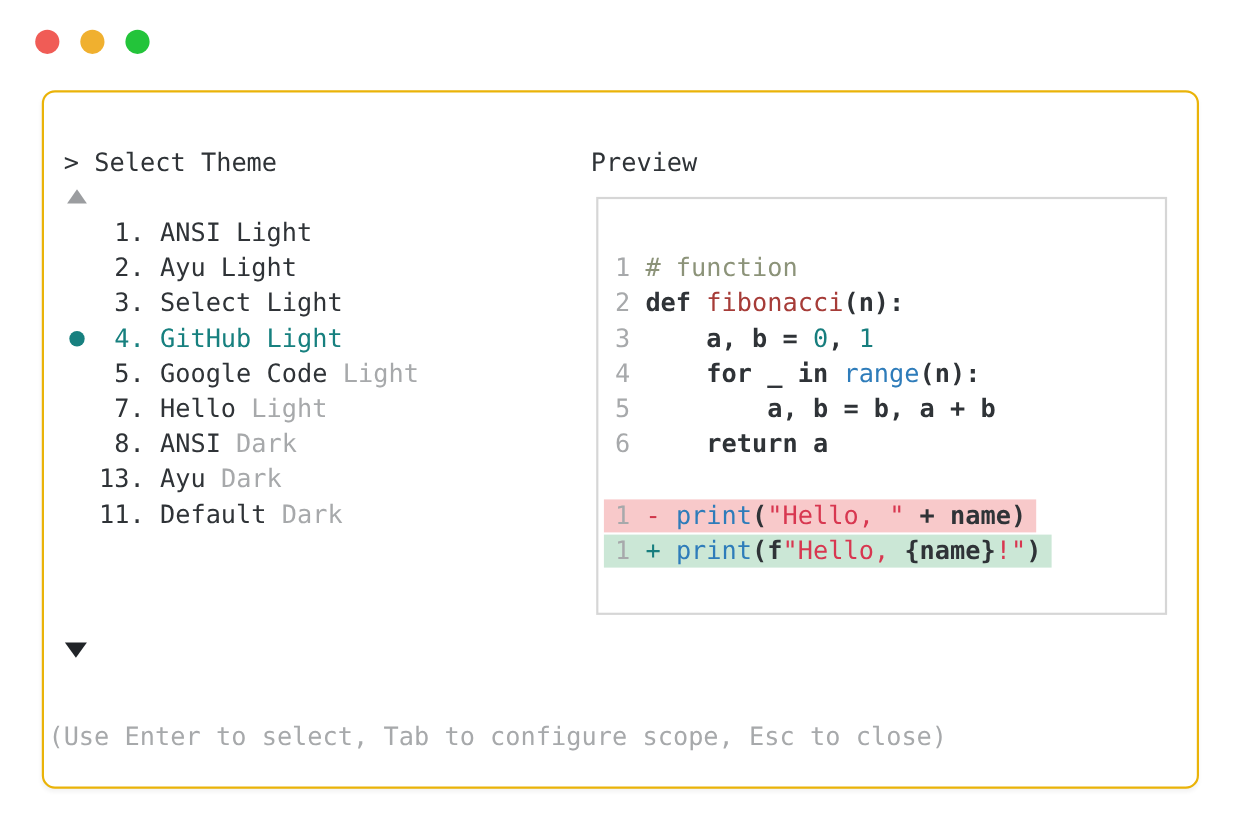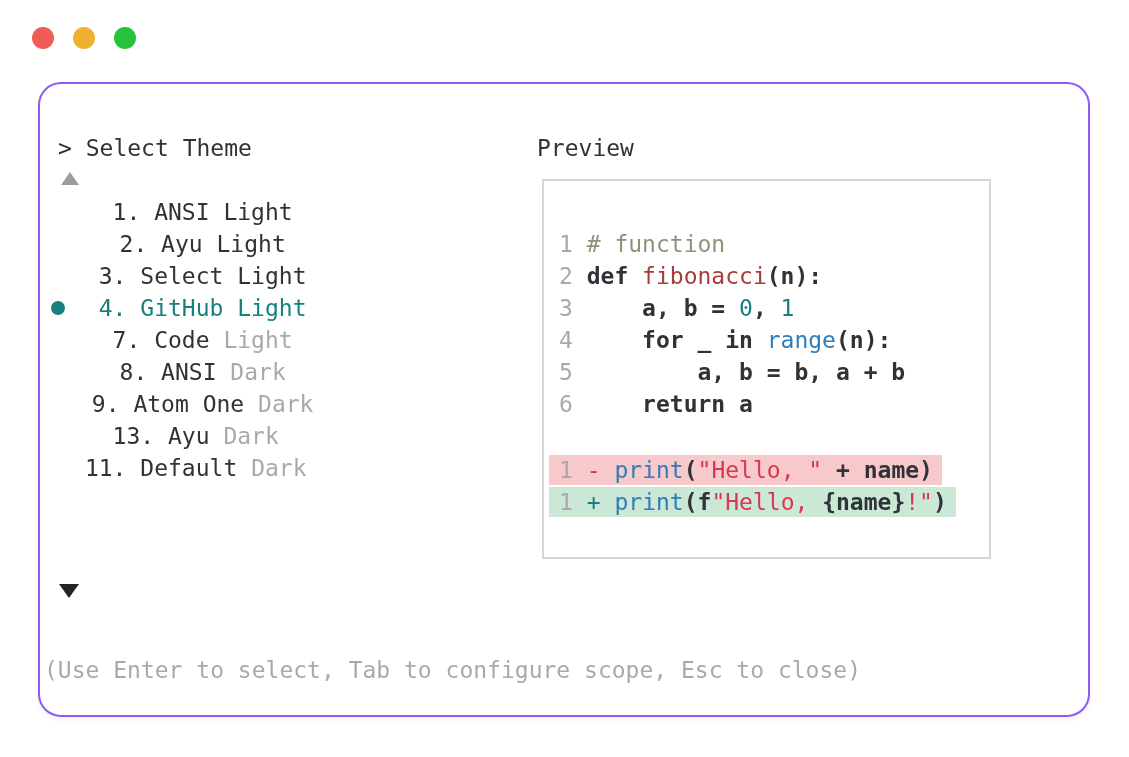--- a/index.html
+++ b/index.html
@@ -3,41 +3,41 @@
 <meta charset="utf-8">
 <style>
   * { margin:0; padding:0; box-sizing:border-box; }
   html,body { width:1129px; height:757px; background:#ffffff; overflow:hidden; }
   body { position:relative; font-family:"DejaVu Sans Mono", monospace; color:var(--text,#2f3337); }
 
   .traffic { position:absolute; top:27px; width:22px; height:22px; border-radius:50%; cursor:pointer; }
 
   .window {
     position:absolute; left:38px; top:82px; width:1052px; height:635px;
-    background:#fff; border:2px solid #8b5cf6; border-radius:23px;
+    background:#fff; border:2px solid #eab308; border-radius:12px;
     box-shadow:0 3px 4px rgba(0,0,0,0.05);
   }
 
   .mono { font-size:23px; line-height:32px; white-space:pre; }
 
   .picker-header { position:absolute; left:18px; top:48px; }
   .preview-title { position:absolute; left:497px; top:48px; }
 
   .tri { position:absolute; width:0; height:0; cursor:pointer; }
   .tri-up   { left:21px; top:88px;  border-left:9px solid transparent; border-right:9px solid transparent; border-bottom:13px solid #9b9da0; }
   .tri-down { left:19px; top:500px; border-left:10px solid transparent; border-right:10px solid transparent; border-top:14px solid #212428; }
 
-  .theme-list { position:absolute; left:10px; top:112px;text-align:center; }
+  .theme-list { position:absolute; left:22px; top:112px; }
   .row { position:relative; height:32px; padding-left:28px; font-size:23px; line-height:32px; white-space:pre; cursor:pointer; }
   .row .num, .row .nm { color:var(--text); }
   .row .muted { color:var(--muted); }
   .row.selected .num, .row.selected .nm { color:var(--accent-teal); }
   .bullet { position:absolute; left:1px; top:9px; width:14px; height:14px; border-radius:50%; background:var(--accent-teal); }
 
-  .preview-pane { position:absolute; left:502px; top:95px; width:449px; height:380px; border:2px solid #d6d6d6; background:#fff; }
+  .preview-pane { position:absolute; left:502px; top:95px; width:519px; height:380px; border:2px solid #d6d6d6; background:#fff; }
   .code-block { position:absolute; left:15px; top:47px; font-size:23px; line-height:32px; white-space:pre; }
   .code-line { height:32px; }
   .ln { color:var(--muted); }
   .seg-text { color:var(--text);font-weight:bold; }
   .seg-comment { color:var(--comment); }
   .seg-function { color:var(--function); }
   .seg-number { color:var(--number); }
   .seg-builtin { color:var(--builtin); }
   .seg-string { color:var(--string); }
   .hl { display:inline-block; height:30px; line-height:30px; vertical-align:middle; margin-left:-10px; padding:0 9px 0 10px; }
@@ -60,23 +60,23 @@
   <div class="picker-header mono"><span>&gt;</span> <span>Select Theme</span></div>
 
   <div class="preview-title mono">Preview</div>
 
   <div class="tri tri-up"></div>
   <div class="theme-list" id="theme-list">
       <div class="row"><span class="num"> 1.</span> <span class="nm">ANSI Light</span></div>
       <div class="row"><span class="num"> 2.</span> <span class="nm">Ayu Light</span></div>
       <div class="row"><span class="num"> 3.</span> <span class="nm">Select Light</span></div>
       <div class="row selected"><span class="bullet"></span><span class="num"> 4.</span> <span class="nm">GitHub Light</span></div>
-      <div class="row"><span class="num"> 7.</span> <span class="nm">Code</span> <span class="muted">Light</span></div>
+      <div class="row"><span class="num"> 5.</span> <span class="nm">Google Code</span> <span class="muted">Light</span></div>
+      <div class="row"><span class="num"> 7.</span> <span class="nm">Hello</span> <span class="muted">Light</span></div>
       <div class="row"><span class="num"> 8.</span> <span class="nm">ANSI</span> <span class="muted">Dark</span></div>
-      <div class="row"><span class="num"> 9.</span> <span class="nm">Atom One</span> <span class="muted">Dark</span></div>
       <div class="row"><span class="num">13.</span> <span class="nm">Ayu</span> <span class="muted">Dark</span></div>
       <div class="row"><span class="num">11.</span> <span class="nm">Default</span> <span class="muted">Dark</span></div>
     </div>
   <div class="tri tri-down"></div>
 
   <div class="preview-pane">
     <div class="code-block" id="code-block"><div class="code-line"><span class="ln">1</span> <span class="seg-comment"># function</span></div><div class="code-line"><span class="ln">2</span> <span class="seg-text">def </span><span class="seg-function">fibonacci</span><span class="seg-text">(n):</span></div><div class="code-line"><span class="ln">3</span> <span class="seg-text">    a, b = </span><span class="seg-number">0</span><span class="seg-text">, </span><span class="seg-number">1</span></div><div class="code-line"><span class="ln">4</span> <span class="seg-text">    for _ in </span><span class="seg-builtin">range</span><span class="seg-text">(n):</span></div><div class="code-line"><span class="ln">5</span> <span class="seg-text">        a, b = b, a + b</span></div><div class="code-line"><span class="ln">6</span> <span class="seg-text">    return a</span></div><div class="code-line"></div><div class="code-line"><span class="hl removed"><span class="ln">1</span> <span class="mk-removed">-</span> <span class="seg-builtin">print</span><span class="seg-text">(</span><span class="seg-string">"Hello, "</span><span class="seg-text"> + name)</span></span></div><div class="code-line"><span class="hl added"><span class="ln">1</span> <span class="mk-added">+</span> <span class="seg-builtin">print</span><span class="seg-text">(f</span><span class="seg-string">"Hello, </span><span class="seg-text">{name}</span><span class="seg-string">!"</span><span class="seg-text">)</span></span></div></div>
   </div>
 
   <div class="footer-hint">(Use Enter to select, Tab to configure scope, Esc to close)</div>

